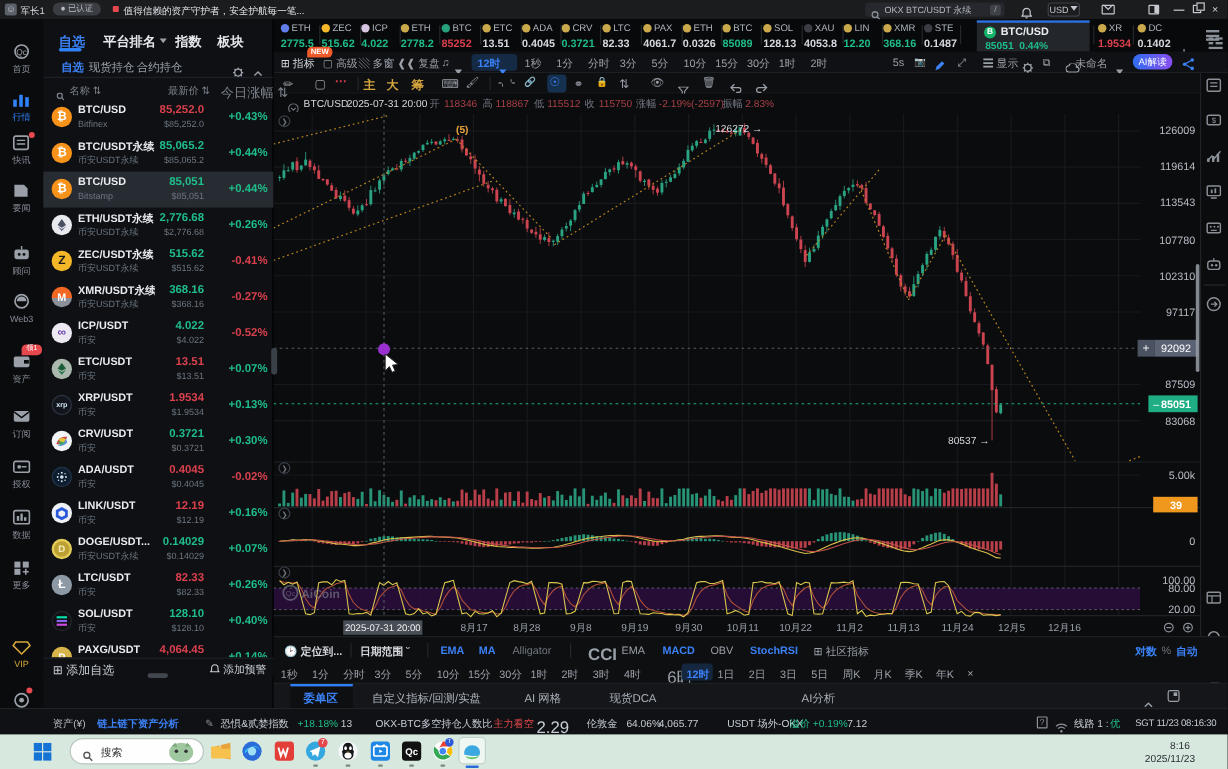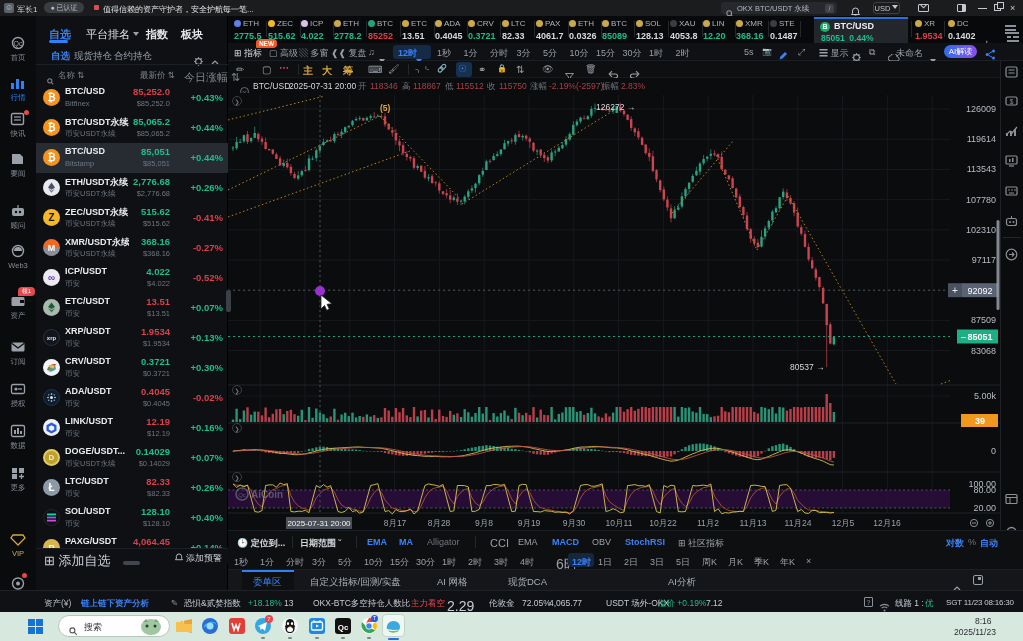--- a/index.html
+++ b/index.html
@@ -292,21 +292,21 @@
         <path d="M3 2 h10 l2 3 -7 7 -7 -7 z" fill="none" stroke="#d8a93c" stroke-width="1.3"></path>
       </svg><span class="ril" style="color:#d8a93c">VIP</span></div>
 <div class="railitem" style="top:576px"><svg width="16" height="15">
         <circle cx="8" cy="7.5" r="5.5" fill="none" stroke="#9aa0a8" stroke-width="1.4"></circle>
         <circle cx="8" cy="7.5" r="2" fill="#9aa0a8"></circle>
       </svg></div>
 <div class="ab" style="left:22px;top:573px;width:5px;height:5px;background:#e5484d;border-radius:50%"></div>
 <div class="ab" style="left:36px;top:16px;width:192px;height:574px;background:#0e1013;border-right:1px solid #000"></div>
 <div class="ab bl" style="left:49px;top:27px;font-size:11px;font-weight:bold">自选</div>
 <div class="ab" style="left:49px;top:40px;width:19px;height:3px;background:#2f81f7;border-radius:2px"></div>
-<div class="ab" style="left:86px;top:27px;font-size:11px;font-weight:normal;color:#e3e6ea">平台排名 <span style="display:inline-block;width:0;height:0;border-left:3px solid transparent;border-right:3px solid transparent;border-top:4px solid #9aa0a8;vertical-align:2px"></span></div>
+<div class="ab" style="left:86px;top:27px;font-size:11px;font-weight:bold;color:#e3e6ea">平台排名 <span style="display:inline-block;width:0;height:0;border-left:3px solid transparent;border-right:3px solid transparent;border-top:4px solid #9aa0a8;vertical-align:2px"></span></div>
 <div class="ab" style="left:146px;top:27px;font-size:11px;font-weight:bold;color:#e3e6ea">指数</div>
 <div class="ab" style="left:181px;top:27px;font-size:11px;font-weight:bold;color:#e3e6ea">板块</div>
 <div class="ab bl" style="left:51px;top:50px;font-size:9.5px;font-weight:bold">自选</div>
 <div class="ab" style="left:74px;top:50px;font-size:9.5px;color:#9aa1ab">现货持仓</div>
 <div class="ab" style="left:114px;top:50px;font-size:9.5px;color:#9aa1ab">合约持仓</div>
 <div class="ab" style="left:194px;top:51px"><svg width="9" height="9" viewBox="0 0 10 10" style="vertical-align:-1px">
         <circle cx="5" cy="5" r="3.2" fill="none" stroke="#9aa1ab" stroke-width="1.2"></circle>
         <g stroke="#9aa1ab" stroke-width="1.2">
           <line x1="5" y1="0.2" x2="5" y2="1.8"></line>
           <line x1="5" y1="8.2" x2="5" y2="9.8"></line>
@@ -523,21 +523,21 @@
 <div class="row" style="left:0;top:450px;">
 <div class="rico">
           <div class="coin" style="width:17px;height:17px;background:#d8b54a;color:#fff;font-size:9px">P</div>
         </div>
 <div class="rname">PAXG/USDT</div>
 <div class="rpx r">4,064.45</div>
 <div class="rpc g">+0.14%</div>
 </div>
 </div>
 <div class="ab" style="left:36px;top:548px;width:192px;height:16px;background:#0e1013;border-top:1px solid #1d2026">
-<span class="ab" style="left:8px;top:3px;font-size:13px;color:#c9ced6">⊞ 添加自选</span>
+<span class="ab" style="left:8px;top:3px;font-size:10px;color:#c9ced6">⊞ 添加自选</span>
 <span class="ab" style="right:6px;top:3px;font-size:9px;color:#c9ced6"><svg width="8" height="9" viewBox="0 0 9 10" style="vertical-align:-1px">
           <path d="M4.5 1 a3 3 0 0 1 3 3 v2.2 l1 1.3 h-8 l1 -1.3 V4 a3 3 0 0 1 3 -3z" fill="none" stroke="#c9ced6" stroke-width="1"></path>
         </svg> 添加预警</span>
 </div>
 <div class="ab" style="left:123px;top:561px;width:17px;height:4px;background:#42474f;border-radius:2px"></div>
 <svg class="ab" style="left:228px;top:93px" width="772" height="437" viewBox="0 0 772 437">
 <rect x="0" y="0" width="772" height="437" fill="#0b0c0e"></rect>
 <line x1="0" y1="16.0" x2="722" y2="16.0" stroke="#17191e" stroke-width="1"></line>
 <line x1="0" y1="46.2" x2="722" y2="46.2" stroke="#17191e" stroke-width="1"></line>
 <line x1="0" y1="76.4" x2="722" y2="76.4" stroke="#17191e" stroke-width="1"></line>
@@ -1387,21 +1387,21 @@
       </svg></div>
 <div class="ab" style="left:228px;top:530px;width:795px;height:21px;background:#0e0f11;border-top:1px solid #1c1f23">
 <span class="ab" style="left:9px;top:6px;font-size:9px;color:#d5d9de;font-weight:bold;white-space:nowrap">🕑 定位到...</span>
 <span class="ab" style="left:64px;top:5px;width:1px;height:12px;background:#24272c"></span>
 <span class="ab" style="left:72px;top:6px;font-size:9px;color:#d5d9de;font-weight:bold;white-space:nowrap">日期范围 ˘</span>
 <span class="ab" style="left:128px;top:5px;width:1px;height:12px;background:#24272c"></span>
 <span class="ab" style="left:139px;top:6px;font-size:9px;color:#3b82f7;font-weight:bold;white-space:nowrap">EMA</span>
 <span class="ab" style="left:171px;top:6px;font-size:9px;color:#3b82f7;font-weight:bold;white-space:nowrap">MA</span>
 <span class="ab" style="left:199px;top:6px;font-size:9px;color:#70767f;font-weight:normal;white-space:nowrap">Alligator</span>
 <span class="ab" style="left:247px;top:5px;width:1px;height:12px;background:#24272c"></span>
-<span class="ab" style="left:262px;top:6px;font-size:11px;color:#9aa0a8;font-weight:normal;white-space:nowrap">CCI</span>
+<span class="ab" style="left:262px;top:6px;font-size:14px;color:#9aa0a8;font-weight:bold;white-space:nowrap">CCI</span>
 <span class="ab" style="left:290px;top:6px;font-size:9px;color:#9aa0a8;font-weight:normal;white-space:nowrap">EMA</span>
 <span class="ab" style="left:324px;top:6px;font-size:9px;color:#3b82f7;font-weight:bold;white-space:nowrap">MACD</span>
 <span class="ab" style="left:364px;top:6px;font-size:9px;color:#9aa0a8;font-weight:normal;white-space:nowrap">OBV</span>
 <span class="ab" style="left:397px;top:6px;font-size:9px;color:#3b82f7;font-weight:bold;white-space:nowrap">StochRSI</span>
 <span class="ab" style="left:450px;top:6px;font-size:9px;color:#9aa0a8;font-weight:normal;white-space:nowrap">⊞ 社区指标</span>
 <span class="ab" style="left:718px;top:6px;font-size:9px;color:#3b82f7;font-weight:bold;white-space:nowrap">对数</span>
 <span class="ab" style="left:740px;top:6px;font-size:9px;color:#70767f;font-weight:normal;white-space:nowrap">%</span>
 <span class="ab" style="left:752px;top:6px;font-size:9px;color:#3b82f7;font-weight:bold;white-space:nowrap">自动</span>
 </div>
 <div class="ab" style="left:228px;top:551px;width:795px;height:18px;background:#0e0f11">
@@ -1425,21 +1425,21 @@
 <span class="ab" style="left:422px;top:5px;font-size:9px;color:#9aa0a8">3日</span>
 <span class="ab" style="left:448px;top:5px;font-size:9px;color:#9aa0a8">5日</span>
 <span class="ab" style="left:474px;top:5px;font-size:9px;color:#9aa0a8">周K</span>
 <span class="ab" style="left:500px;top:5px;font-size:9px;color:#9aa0a8">月K</span>
 <span class="ab" style="left:526px;top:5px;font-size:9px;color:#9aa0a8">季K</span>
 <span class="ab" style="left:552px;top:5px;font-size:9px;color:#9aa0a8">年K</span>
 <span class="ab" style="left:578px;top:5px;font-size:9px;color:#9aa0a8">×</span>
 </div>
 <div class="ab" style="left:228px;top:569px;width:795px;height:21px;background:#14161a;border-top:1px solid #1c1f23">
 <span class="ab" style="left:14px;top:0;width:52px;height:21px;background:#0e0f11;border-top:2px solid #2f81f7"></span>
-<span class="ab" style="left:25px;top:6px;font-size:9.5px;color:#3b82f7;font-weight:normal">委单区</span>
+<span class="ab" style="left:25px;top:6px;font-size:9.5px;color:#3b82f7;font-weight:bold">委单区</span>
 <span class="ab" style="left:82px;top:6px;font-size:9.5px;color:#aab0b8">自定义指标/回测/实盘</span>
 <span class="ab" style="left:209px;top:6px;font-size:9.5px;color:#aab0b8">AI 网格</span>
 <span class="ab" style="left:280px;top:6px;font-size:9.5px;color:#aab0b8">现货DCA</span>
 <span class="ab" style="left:355px;top:22px;font-size:10px;color:#aab0b8">组合下单</span>
 <span class="ab" style="left:440px;top:6px;font-size:9.5px;color:#aab0b8">AI分析</span>
 <span class="ab" style="left:725px;top:8px"><svg width="8" height="5" viewBox="0 0 8 5" style="vertical-align:1px">
           <path d="M1 4 L4 1 7 4" fill="none" stroke="#9aa0a8" stroke-width="1.2"></path>
         </svg></span>
 <span class="ab" style="left:745px;top:5px;width:10px;height:10px;border:1px solid #9aa0a8;border-radius:2px">
         <span style="position:absolute;right:1px;top:1px;width:3px;height:3px;background:#9aa0a8"></span>
@@ -1449,21 +1449,21 @@
 <span class="ab" style="left:44px;top:7px;font-size:8.5px;color:#b8bec6;font-weight:normal;white-space:nowrap">资产(¥)</span>
 <span class="ab" style="left:81px;top:7px;font-size:8.5px;color:#3b82f7;font-weight:bold;white-space:nowrap">链上链下资产分析</span>
 <span class="ab" style="left:171px;top:7px;font-size:8.5px;color:#8a9098;font-weight:normal;white-space:nowrap">✎</span>
 <span class="ab" style="left:184px;top:7px;font-size:8.5px;color:#c6ccd4;font-weight:normal;white-space:nowrap">恐惧&amp;贰婪指数</span>
 <span class="ab" style="left:248px;top:7px;font-size:8.5px;color:#21bd8b;font-weight:normal;white-space:nowrap">+18.18%</span>
 <span class="ab" style="left:284px;top:7px;font-size:8.5px;color:#c6ccd4;font-weight:normal;white-space:nowrap">13</span>
 <span class="ab" style="left:313px;top:7px;font-size:8.5px;color:#c6ccd4;font-weight:normal;white-space:nowrap">OKX-BTC多空持仓人数比</span>
 <span class="ab" style="left:411px;top:7px;font-size:8.5px;color:#e5484d;font-weight:normal;white-space:nowrap">主力看空</span>
 <span class="ab" style="left:447px;top:7px;font-size:14px;color:#c6ccd4;font-weight:normal;white-space:nowrap">2.29</span>
 <span class="ab" style="left:489px;top:7px;font-size:8.5px;color:#c6ccd4;font-weight:normal;white-space:nowrap">伦敦金</span>
-<span class="ab" style="left:522px;top:7px;font-size:8.5px;color:#c6ccd4;font-weight:normal;white-space:nowrap">72.05%</span>
+<span class="ab" style="left:522px;top:7px;font-size:8.5px;color:#c6ccd4;font-weight:normal;white-space:nowrap">64.06%</span>
 <span class="ab" style="left:549px;top:7px;font-size:8.5px;color:#c6ccd4;font-weight:normal;white-space:nowrap">4,065.77</span>
 <span class="ab" style="left:606px;top:7px;font-size:8.5px;color:#c6ccd4;font-weight:normal;white-space:nowrap">USDT 场外-OKX</span>
 <span class="ab" style="left:658px;top:7px;font-size:8.5px;color:#21bd8b;font-weight:normal;white-space:nowrap">溢价 +0.19%</span>
 <span class="ab" style="left:706px;top:7px;font-size:8.5px;color:#c6ccd4;font-weight:normal;white-space:nowrap">7.12</span>
 <span class="ab" style="left:864px;top:6px;width:9px;height:10px;border:1px solid #8a9098;border-radius:1px;color:#8a9098;font-size:7px;text-align:center;line-height:10px">?</span>
 <span class="ab" style="left:879px;top:7px"><svg width="11" height="9" viewBox="0 0 11 9">
           <path d="M1 3.2 a6.5 6.5 0 0 1 9 0" fill="none" stroke="#8a9098" stroke-width="1.1"></path>
           <path d="M2.7 5.2 a4 4 0 0 1 5.6 0" fill="none" stroke="#8a9098" stroke-width="1.1"></path>
           <circle cx="5.5" cy="7.4" r="1" fill="#8a9098"></circle>
         </svg></span>

